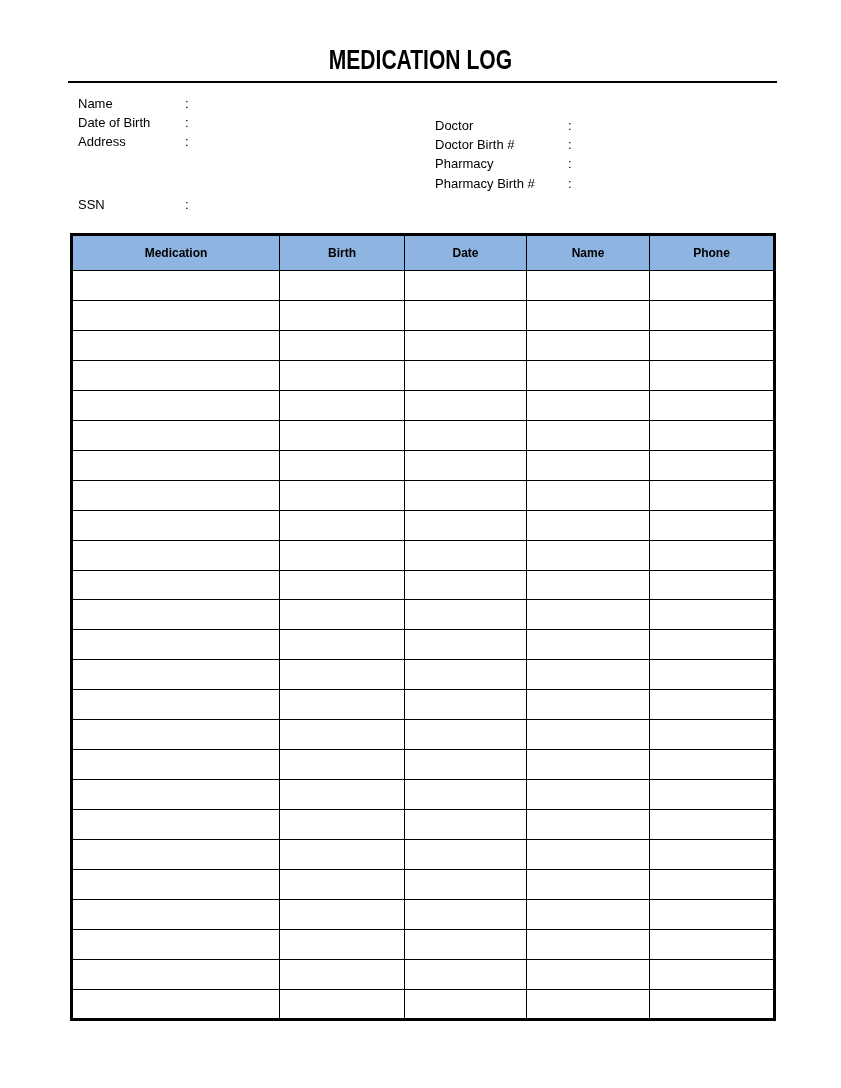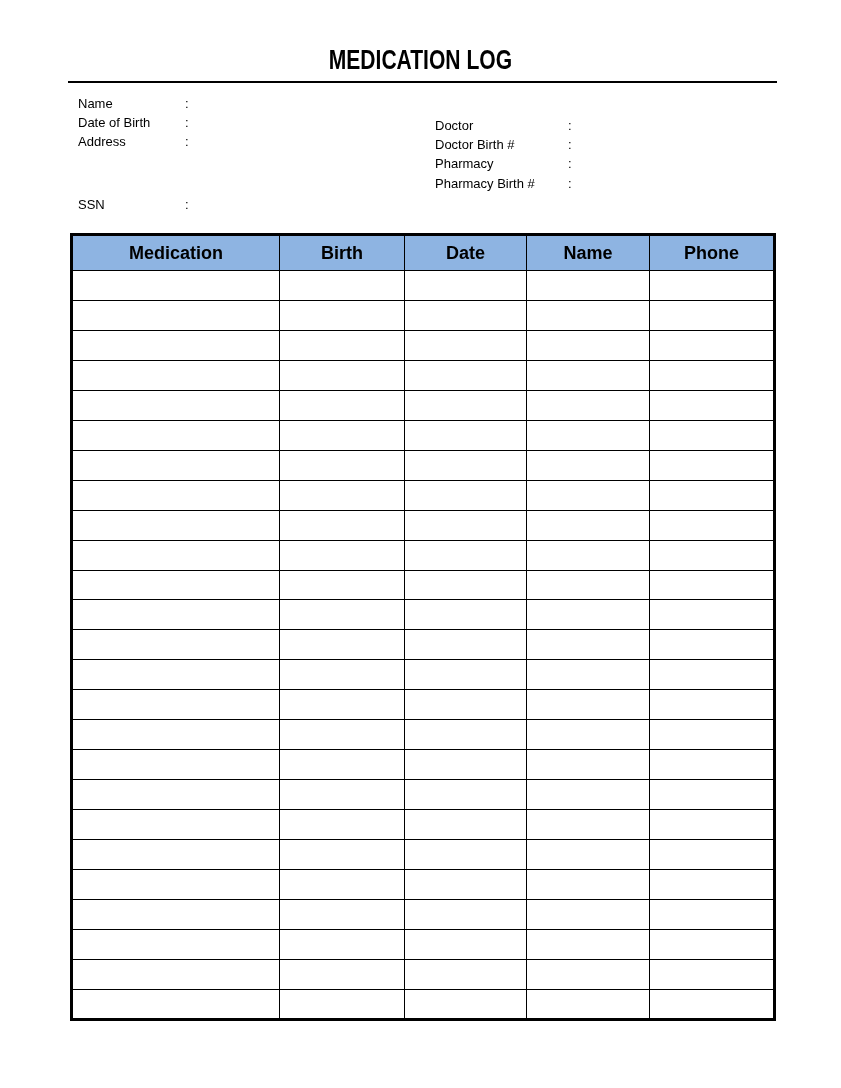--- a/index.html
+++ b/index.html
@@ -75,21 +75,21 @@
     border: 3px solid var(--border-color);
   }
   .med-table th, .med-table td {
     border: 1.5px solid var(--border-color);
     padding: 0 4px;
     overflow: hidden;
   }
   .med-table th {
     background: var(--header-bg);
     height: 36px;
-    font-size: 18px;
+    font-size: 12px;
     font-weight: 700;
     text-align: center;
     vertical-align: middle;
   }
   .med-table td {
     height: 29px;
     font-size: 13px;
   }
 </style>
 </head>

